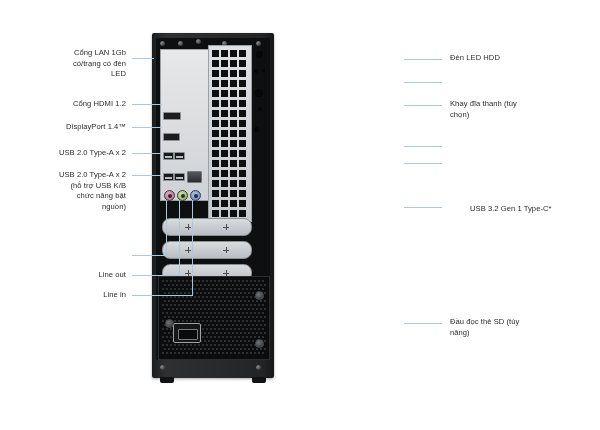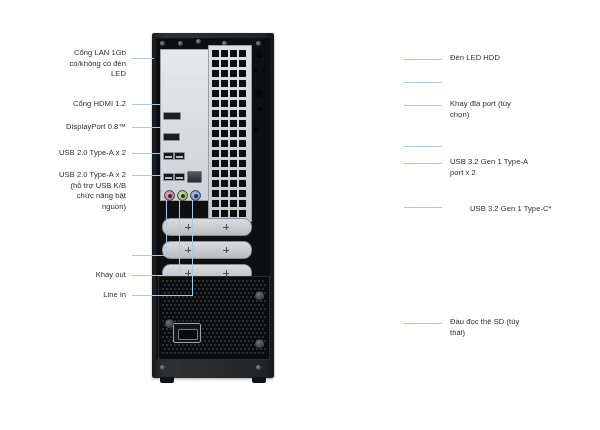--- a/index.html
+++ b/index.html
@@ -857,66 +857,64 @@
     </div>
 
     <div class="screw" style="left:8px;top:332px;"></div>
     <div class="screw" style="left:104px;top:332px;"></div>
     <div class="foot" style="left:8px;"></div>
     <div class="foot" style="right:8px;"></div>
   </div>
 
 
   <div class="label right-align" style="left:18px;top:48px;width:108px;">Cổng LAN 1Gb
-có/không có đèn
+có/trạng có đèn
 LED</div>
   <div class="lead" style="left:132px;top:58px;width:22px;"></div>
 
   <div class="label right-align" style="left:18px;top:99px;width:108px;">Cổng HDMI 1.2</div>
   <div class="lead" style="left:132px;top:104px;width:30px;"></div>
 
-  <div class="label right-align" style="left:18px;top:122px;width:108px;">DisplayPort 0.8™</div>
+  <div class="label right-align" style="left:18px;top:122px;width:108px;">DisplayPort 1.4™</div>
   <div class="lead" style="left:132px;top:127px;width:30px;"></div>
 
   <div class="label right-align" style="left:14px;top:148px;width:112px;">USB 2.0 Type-A x 2</div>
   <div class="lead" style="left:132px;top:153px;width:30px;"></div>
 
   <div class="label right-align" style="left:14px;top:170px;width:112px;">USB 2.0 Type-A x 2
 (hỗ trợ USB K/B
 chức năng bật
 nguồn)</div>
   <div class="lead" style="left:132px;top:175px;width:30px;"></div>
 
 
   <div class="lead" style="left:132px;top:255px;width:34px;"></div>
   <div class="elbow" style="left:166px;top:200px;height:56px;"></div>
 
-  <div class="label right-align" style="left:18px;top:270px;width:108px;">Khay out</div>
+  <div class="label right-align" style="left:18px;top:270px;width:108px;">Line out</div>
   <div class="lead" style="left:132px;top:275px;width:47px;"></div>
   <div class="elbow" style="left:179px;top:200px;height:76px;"></div>
 
   <div class="label right-align" style="left:18px;top:290px;width:108px;">Line in</div>
   <div class="lead" style="left:132px;top:295px;width:60px;"></div>
   <div class="elbow" style="left:192px;top:200px;height:96px;"></div>
 
   <div class="lead" style="left:404px;top:59px;width:38px;"></div>
   <div class="label left-align" style="left:450px;top:53px;width:140px;">Đèn LED HDD</div>
 
   <div class="lead" style="left:404px;top:82px;width:38px;"></div>
 
   <div class="lead" style="left:404px;top:105px;width:38px;"></div>
-  <div class="label left-align" style="left:450px;top:99px;width:140px;">Khay đĩa port (tùy
+  <div class="label left-align" style="left:450px;top:99px;width:140px;">Khay đĩa thanh (tùy
 chọn)</div>
 
   <div class="lead" style="left:404px;top:146px;width:38px;"></div>
 
   <div class="lead" style="left:404px;top:163px;width:38px;"></div>
-  <div class="label left-align" style="left:450px;top:157px;width:140px;">USB 3.2 Gen 1 Type-A
-port x 2</div>
 
   <div class="lead" style="left:404px;top:207px;width:38px;"></div>
   <div class="label left-align" style="left:450px;top:204px;width:140px;margin-left:20px;">USB 3.2 Gen 1 Type-C*</div>
 
   <div class="lead" style="left:404px;top:323px;width:38px;"></div>
   <div class="label left-align" style="left:450px;top:317px;width:140px;">Đầu đọc thẻ SD (tùy
-thái)</div>
+năng)</div>
 
 </div>
 
 </body></html>

